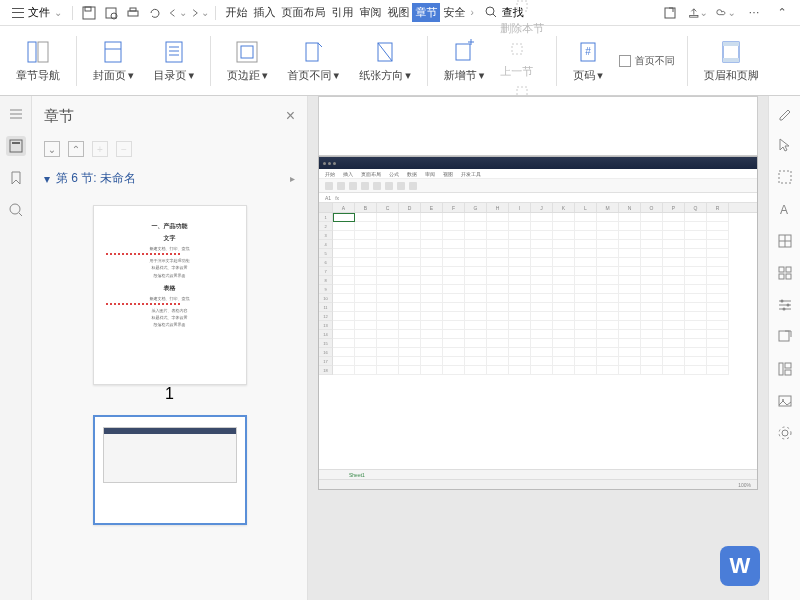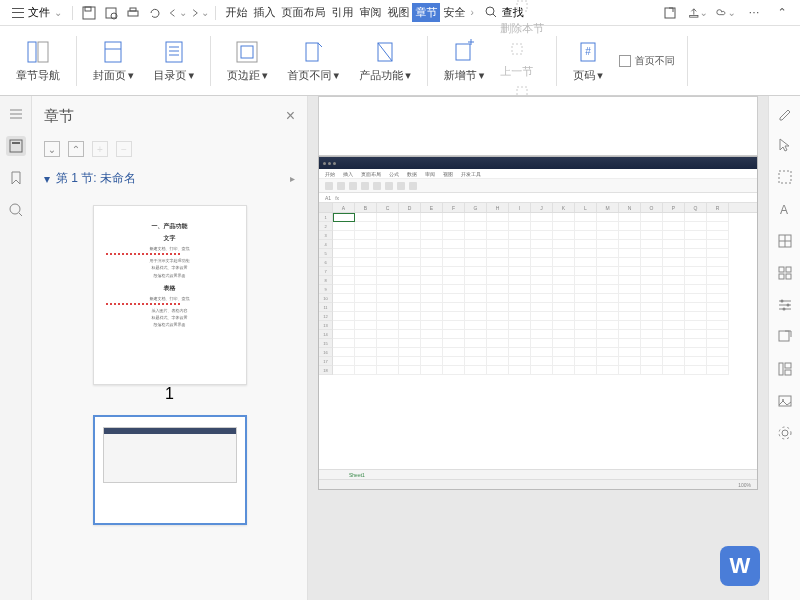--- a/index.html
+++ b/index.html
@@ -249,21 +249,21 @@
       </div>
   </div>
   <div class="ribbon-group">
     <div class="ricon">
         <svg width="26" height="26" viewBox="0 0 26 26">
           <rect x="6" y="4" width="14" height="18" fill="none" stroke="#4a7dd8"></rect>
           <line x1="6" y1="4" x2="20" y2="22" stroke="#4a7dd8"></line>
         </svg>
       </div>
     <div class="rlabel">
-        <span>产品功能</span>
+        <span>纸张方向</span>
         <span class="chevron">▾</span>
       </div>
   </div>
   <div class="ribbon-sep"></div>
   <div class="ribbon-group">
     <div class="ricon">
         <svg width="26" height="26" viewBox="0 0 26 26">
           <rect x="5" y="5" width="14" height="16" fill="none" stroke="#4a7dd8"></rect>
           <line x1="17" y1="3" x2="23" y2="3" stroke="#4a7dd8"></line>
           <line x1="20" y1="0" x2="20" y2="6" stroke="#4a7dd8"></line>
@@ -309,20 +309,30 @@
         <span class="chevron">▾</span>
       </div>
   </div>
   <div class="ribbon-sub">
     <div class="ribbon-check">
         <div class="box"></div>
         <span>首页不同</span>
       </div>
   </div>
   <div class="ribbon-sep"></div>
+  <div class="ribbon-group">
+    <div class="ricon">
+        <svg width="26" height="26" viewBox="0 0 26 26">
+          <rect x="5" y="3" width="16" height="20" fill="none" stroke="#4a7dd8"></rect>
+          <rect x="5" y="3" width="16" height="4" fill="#cde"></rect>
+          <rect x="5" y="19" width="16" height="4" fill="#cde"></rect>
+        </svg>
+      </div>
+    <div class="rlabel">页眉和页脚</div>
+  </div>
 </div>
 
 <div class="main">
   <div class="left-strip">
     <div class="strip-icon">
         <svg width="16" height="16" viewBox="0 0 16 16">
           <line x1="2" y1="4" x2="14" y2="4" stroke="#888"></line>
           <line x1="2" y1="8" x2="14" y2="8" stroke="#888"></line>
           <line x1="2" y1="12" x2="14" y2="12" stroke="#888"></line>
         </svg>
@@ -353,21 +363,21 @@
     </div>
     <div class="chapter-tools">
       <div class="tool">⌄</div>
       <div class="tool">⌃</div>
       <div class="tool disabled">+</div>
       <div class="tool disabled">−</div>
     </div>
     <div class="section-row">
       <div class="stext">
           <span>▾</span>
-          <span>第 1 节: 未命名</span>
+          <span>第 6 节: 未命名</span>
         </div>
       <span class="sarrow">▸</span>
     </div>
     <div class="thumbs">
       <div style="text-align:center">
         <div class="thumb page1">
           <div class="doc-heading">一、产品功能</div>
           <div class="doc-heading">文字</div>
           <div class="doc-text">新建文档、打印、查找</div>
           <div class="squiggle"></div>

